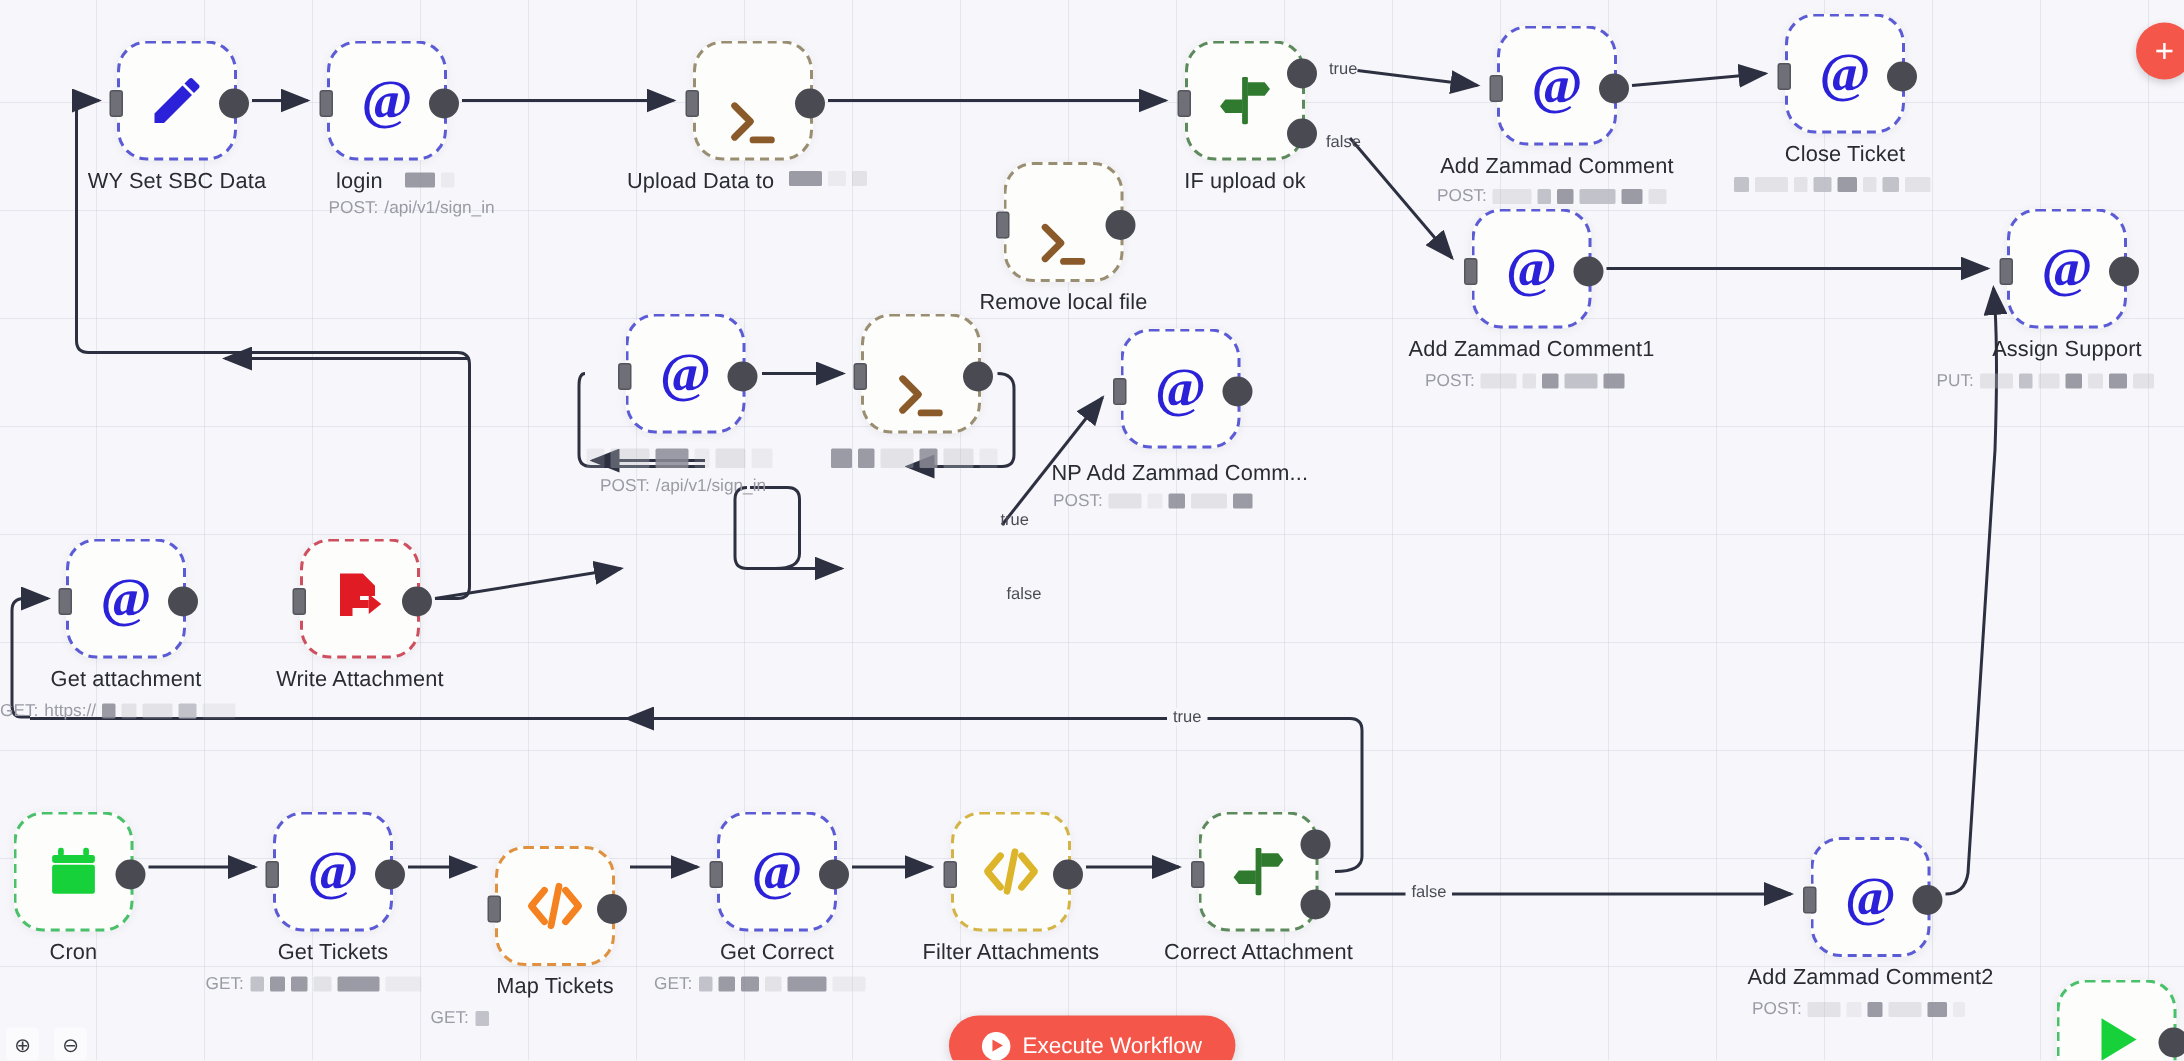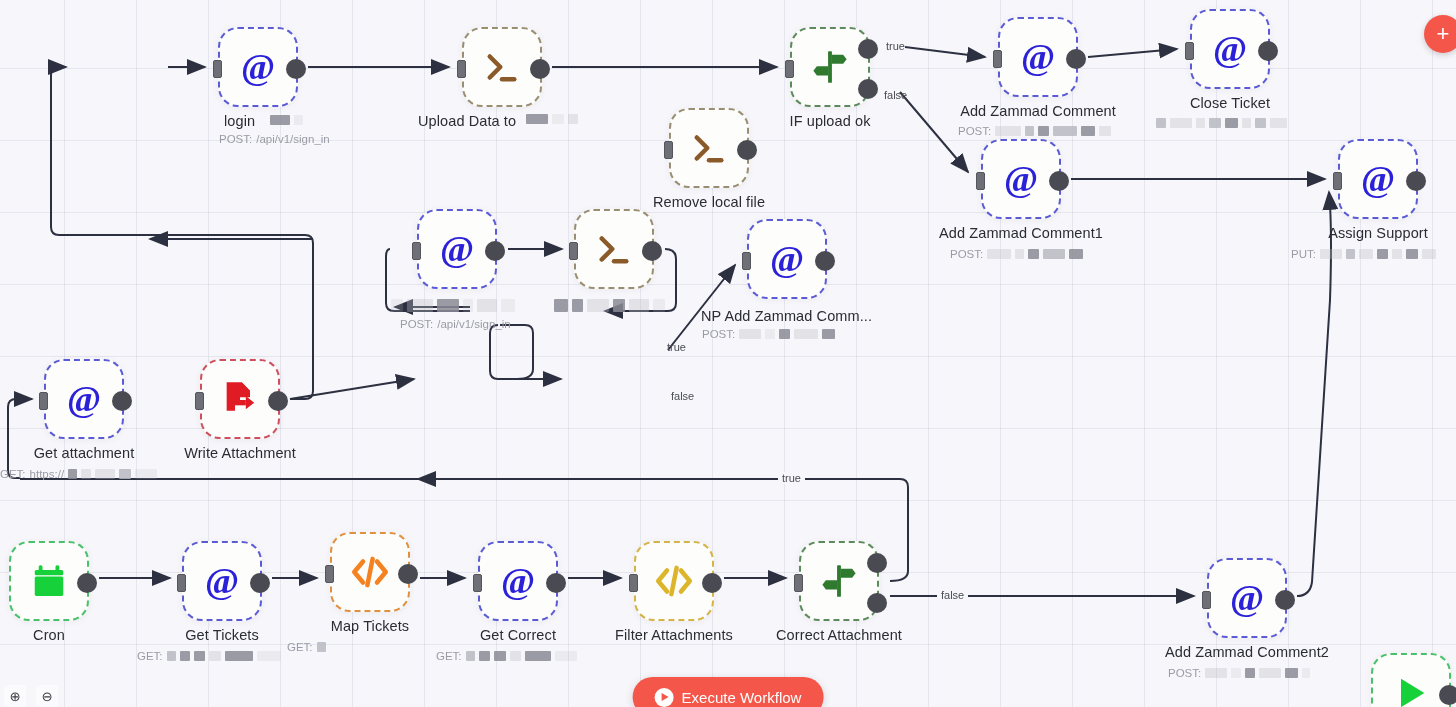--- a/index.html
+++ b/index.html
@@ -75,21 +75,21 @@
     background:#4a4a52;
   }
   .ep-out.o1 { top:10px; }
   .ep-out.o2 { top:50px; }
   .ep-tag {
     position:absolute; font-size:11px; color:#4b4b55; white-space:nowrap;
   }
 
   
   .b-blue   { border: 2px dashed #5b5bd6; }
-  .b-brown  { border: 2px dashed #9a8e72; }
+  .b-brown  { border: 2px dashed #9a8e72; align-items: flex-end; }
   .b-green  { border: 2px dashed #5c8a5c; }
   .b-red    { border: 2px dashed #cf4f5e; }
   .b-orange { border: 2px dashed #e0913f; }
   .b-gold   { border: 2px dashed #d4b445; }
   .b-mint   { border: 2px dashed #49c06a; }
 
   
   .fab {
     position:absolute; width:38px; height:38px; border-radius:50%;
     background:#f4574a; color:#fff; border:none; cursor:pointer;
@@ -180,20 +180,30 @@
     </g>
   </svg>
 
   <span class="ep-tag" style="left:886px; top:40px;">true</span>
   <span class="ep-tag" style="left:884px; top:89px;">false</span>
   <span class="ep-tag" style="left:667px; top:341px;">true</span>
   <span class="ep-tag" style="left:671px; top:390px;">false</span>
   <span class="ep-tag" style="left:778px; top:472px; background:#f7f7fb; padding:0 4px;">true</span>
   <span class="ep-tag" style="left:937px; top:589px; background:#f7f7fb; padding:0 4px;">false</span>
 
+  <div class="node b-blue" style="left:78px; top:27px;">
+    <span class="ep-in"></span>
+    <span class="glyph">
+      <svg width="40" height="40" viewBox="0 0 24 24">
+          <path d="M3 17.2V21h3.8L18 9.8 14.2 6 3 17.2zM20.7 7.1c.4-.4.4-1 0-1.4l-2.4-2.4a1 1 0 0 0-1.4 0l-1.9 1.9L18.8 9l1.9-1.9z" fill="#2b21d8"></path>
+        </svg>
+    </span>
+    <span class="ep-out"></span>
+    <span class="node-label">WY Set SBC Data</span>
+  </div>
 
   <div class="node b-blue" style="left:218px; top:27px;">
     <span class="ep-in"></span>
     <span class="glyph">
       <svg width="44" height="44" viewBox="0 0 24 24">
           <text x="12" y="18.5" font-size="20" font-family="Liberation Serif, serif" font-weight="bold" fill="#2b21d8" text-anchor="middle">@</text>
         </svg>
     </span>
     <span class="ep-out"></span>
     <span class="node-label" style="left:4px; transform:none;">login</span>
@@ -475,21 +485,21 @@
         <i style="width:9px"></i>
           <i class="d" style="width:10px"></i>
           <i class="d" style="width:11px"></i>
         <i class="l" style="width:12px"></i>
           <i class="d" style="width:28px"></i>
           <i class="xl" style="width:24px"></i>
       </span>
     </span>
   </div>
 
-  <div class="node b-orange" style="left:330px; top:532px;">
+  <div class="node b-orange" style="left:330px; top:564px;">
     <span class="ep-in"></span>
     <span class="glyph">
       <svg width="42" height="42" viewBox="0 0 24 24" fill="none" stroke="#f58220" stroke-width="2.6" stroke-linecap="round" stroke-linejoin="round">
         <polyline points="8,6 3,12 8,18"></polyline>
           <polyline points="16,6 21,12 16,18"></polyline>
           <line x1="13.5" y1="4.5" x2="10.5" y2="19.5"></line>
       </svg>
     </span>
     <span class="ep-out"></span>
     <span class="node-label">Map Tickets</span>

